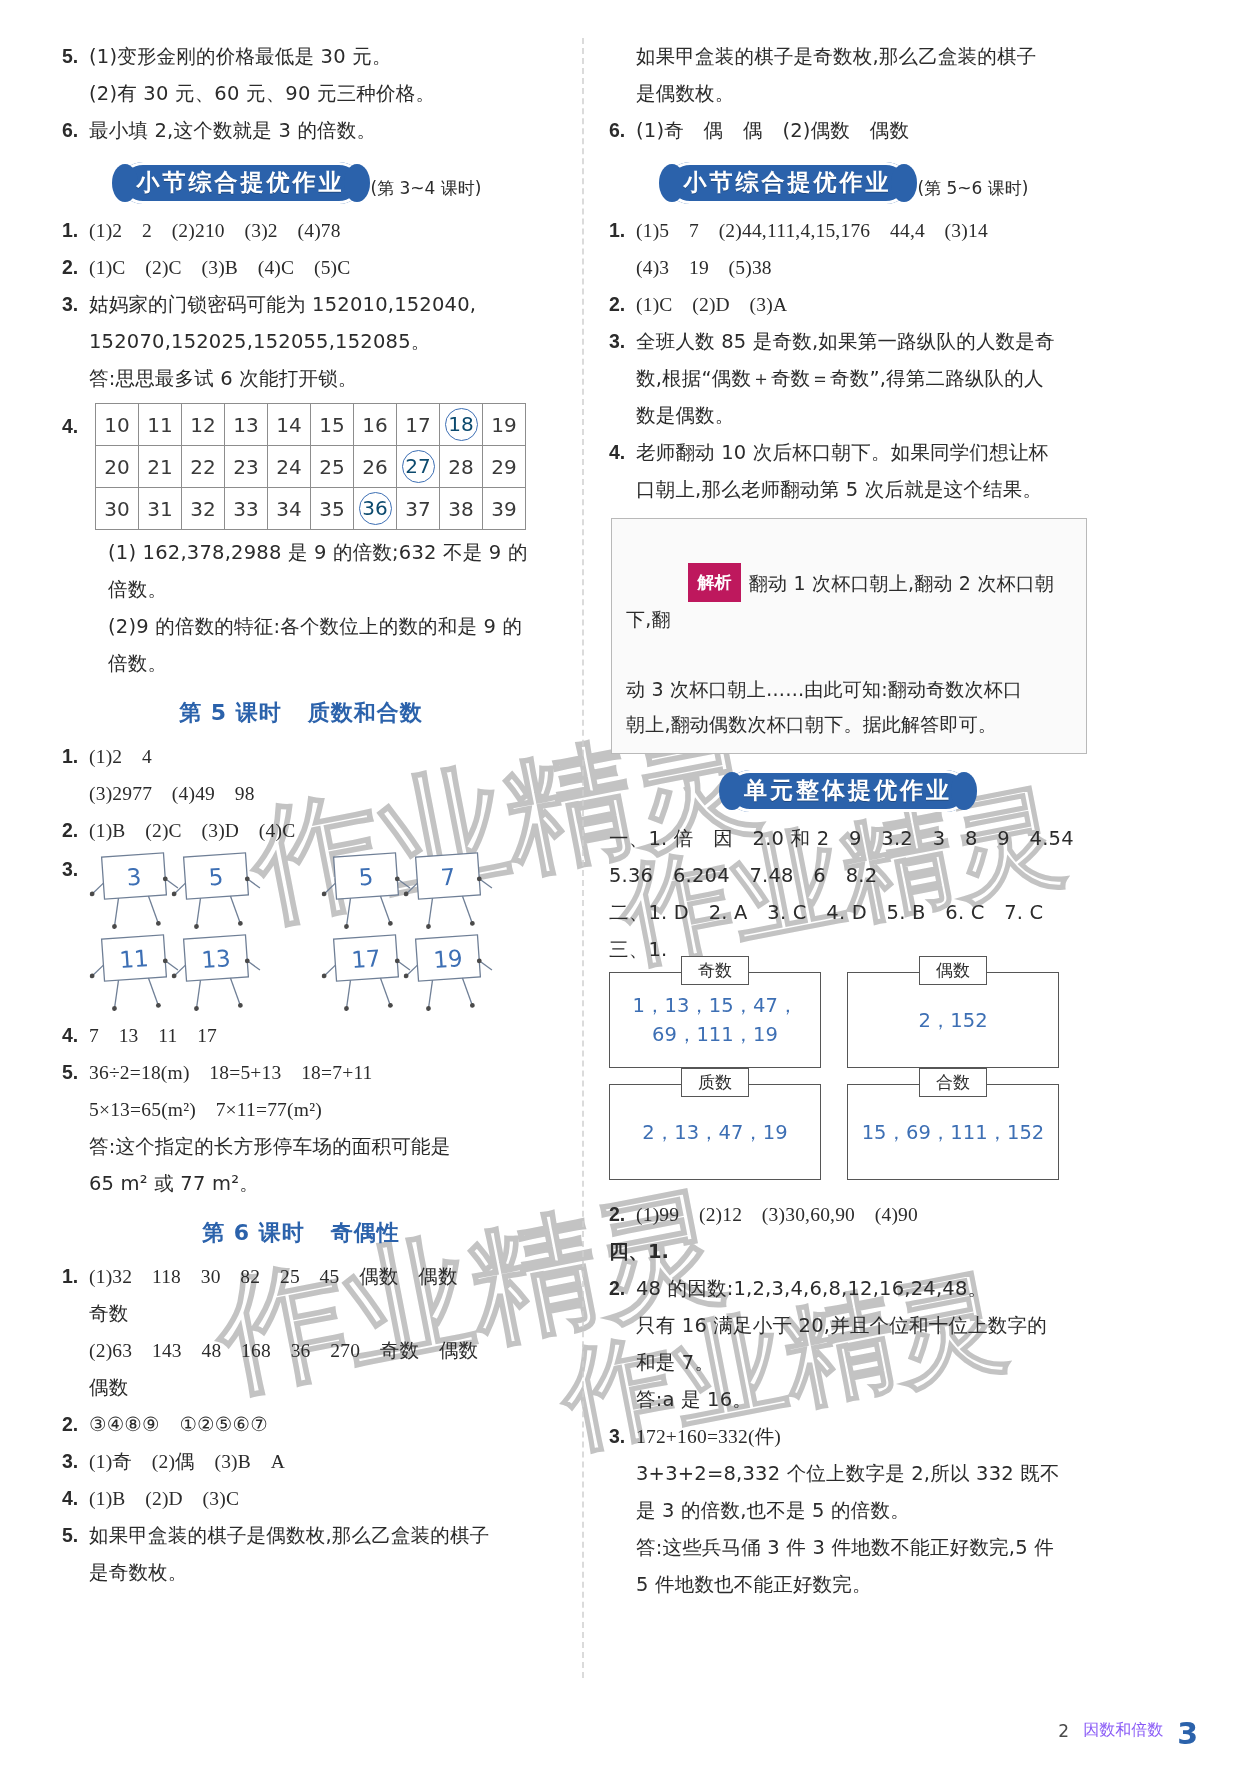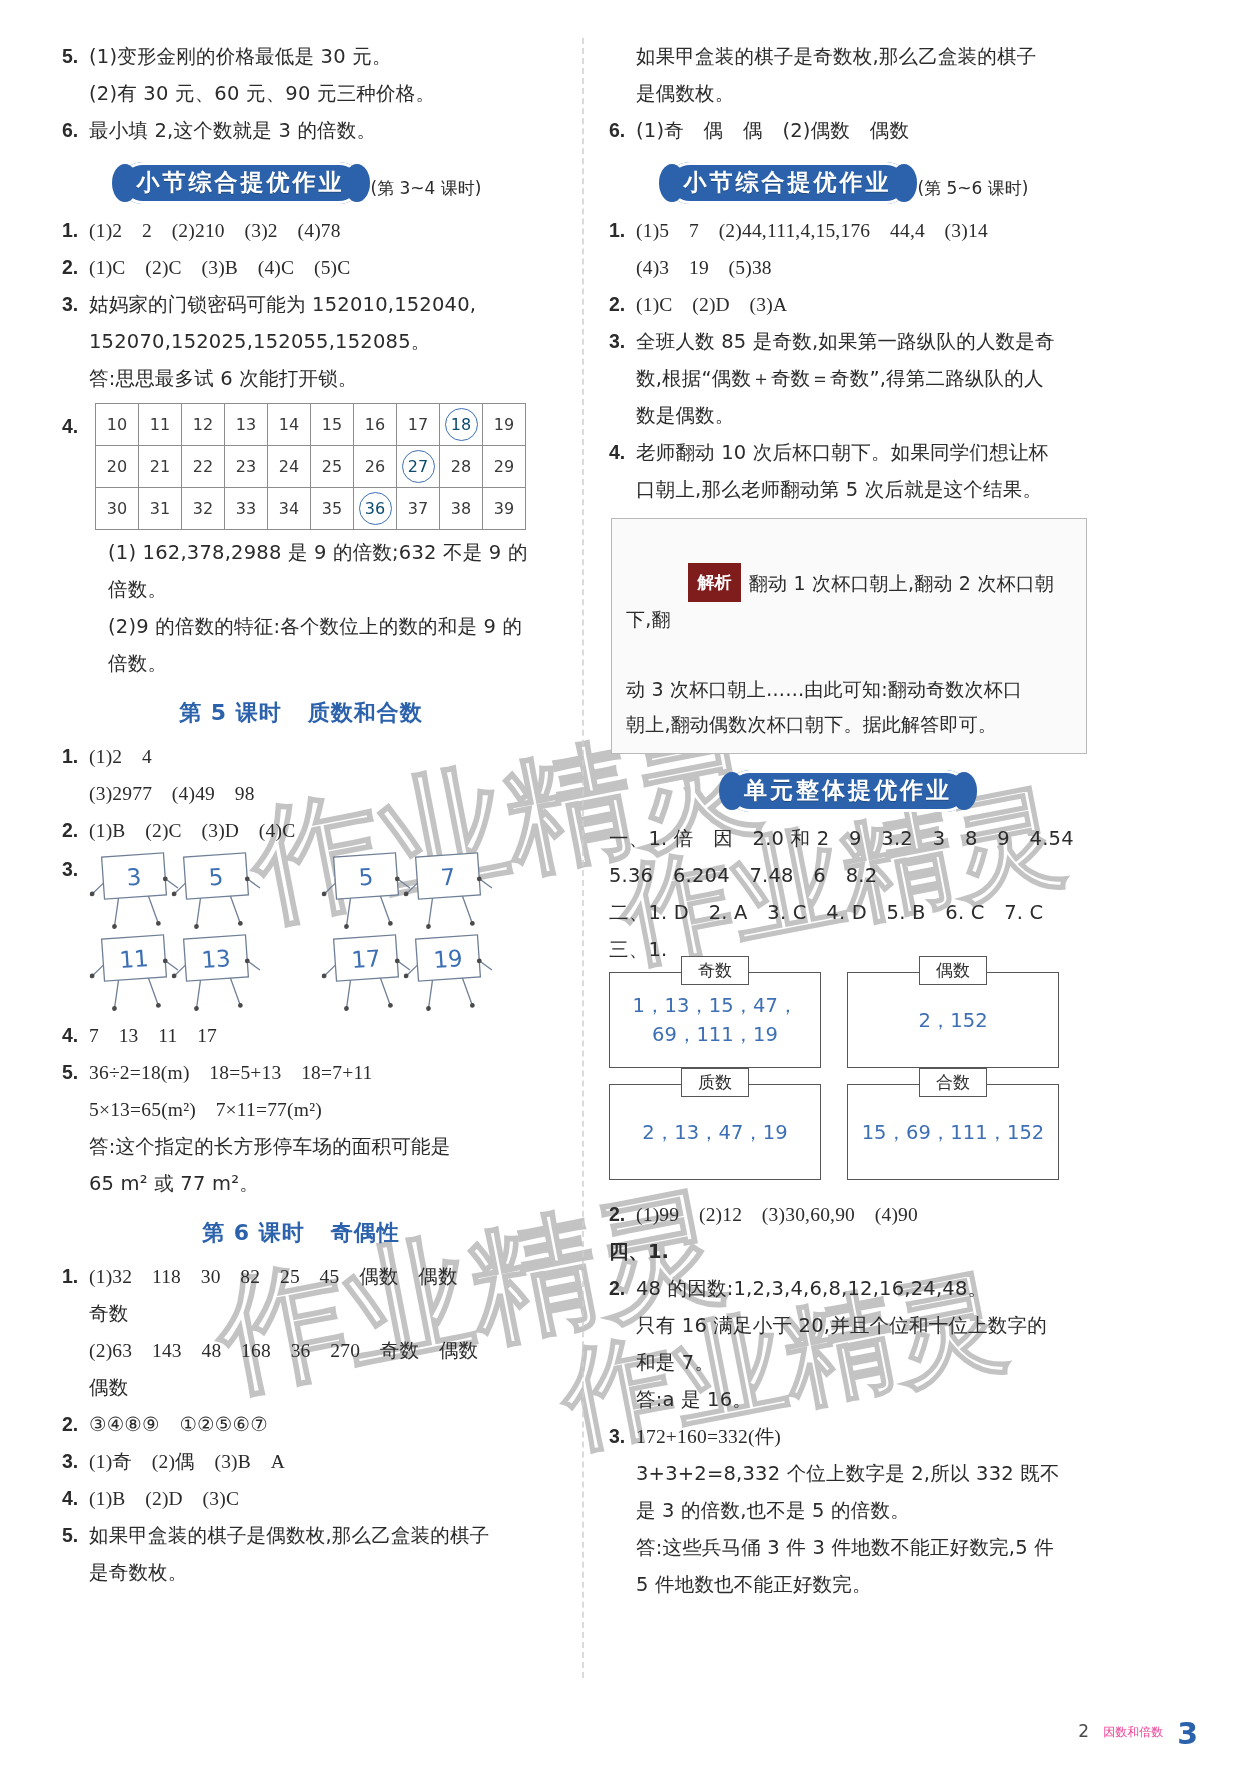--- a/index.html
+++ b/index.html
@@ -92,21 +92,21 @@
   .numtable-wrap{display:flex;align-items:flex-start;margin:6px 0 4px 0;}
   .numtable{
     border-collapse:collapse;
     margin-left:6px;
     border:1.6px solid #4a4a4a;
   }
   .numtable td{
     width:42px;height:41px;
     border:1px solid #8d8d8d;
     text-align:center;vertical-align:middle;
-    font-size:16px;
+    font-size:20px;
     font-family:"DejaVu Sans","Liberation Sans",sans-serif;
     color:#3a3a3a;
     padding:0;
   }
   .numtable td.circled span{
     display:inline-block;
     width:31px;height:31px;line-height:31px;
     border:1.6px solid #3d6fb4;
     border-radius:50%;
     color:#0c4a6e;
@@ -154,37 +154,37 @@
 
   
   .analysis{
     border:1.3px solid #b9b9b9;
     background:#fafafa;
     padding:9px 14px 11px 14px;
     margin:10px 0 8px 2px;
   }
   .tag{
     display:inline-block;
-    background:#7f1d1d;color:#fff;
+    background:#be185d;color:#fff;
     font-family:"DejaVu Sans","Liberation Sans",sans-serif;
     font-weight:bold;font-size:17px;
     padding:2px 9px;margin-right:8px;
     vertical-align:2px;
   }
   .analysis .line{font-size:19px;line-height:35px;}
 
   
   .footer{
     position:absolute;
     right:52px;bottom:26px;
     display:flex;align-items:flex-end;gap:14px;
   }
   .footer .ftext{
     font-family:"DejaVu Sans","Liberation Sans",sans-serif;
-    font-size:12px;color:#ec4899;
+    font-size:16px;color:#8b5cf6;
     padding-bottom:8px;
   }
   .footer .pageno{
     font-family:"DejaVu Sans","Liberation Sans",sans-serif;
     font-size:30px;font-weight:bold;color:#2b62ab;
     line-height:1;
   }
   .footer .fnum{
     font-family:"DejaVu Sans","Liberation Sans",sans-serif;
     font-size:17px;color:#4a4a4a;padding-bottom:8px;

